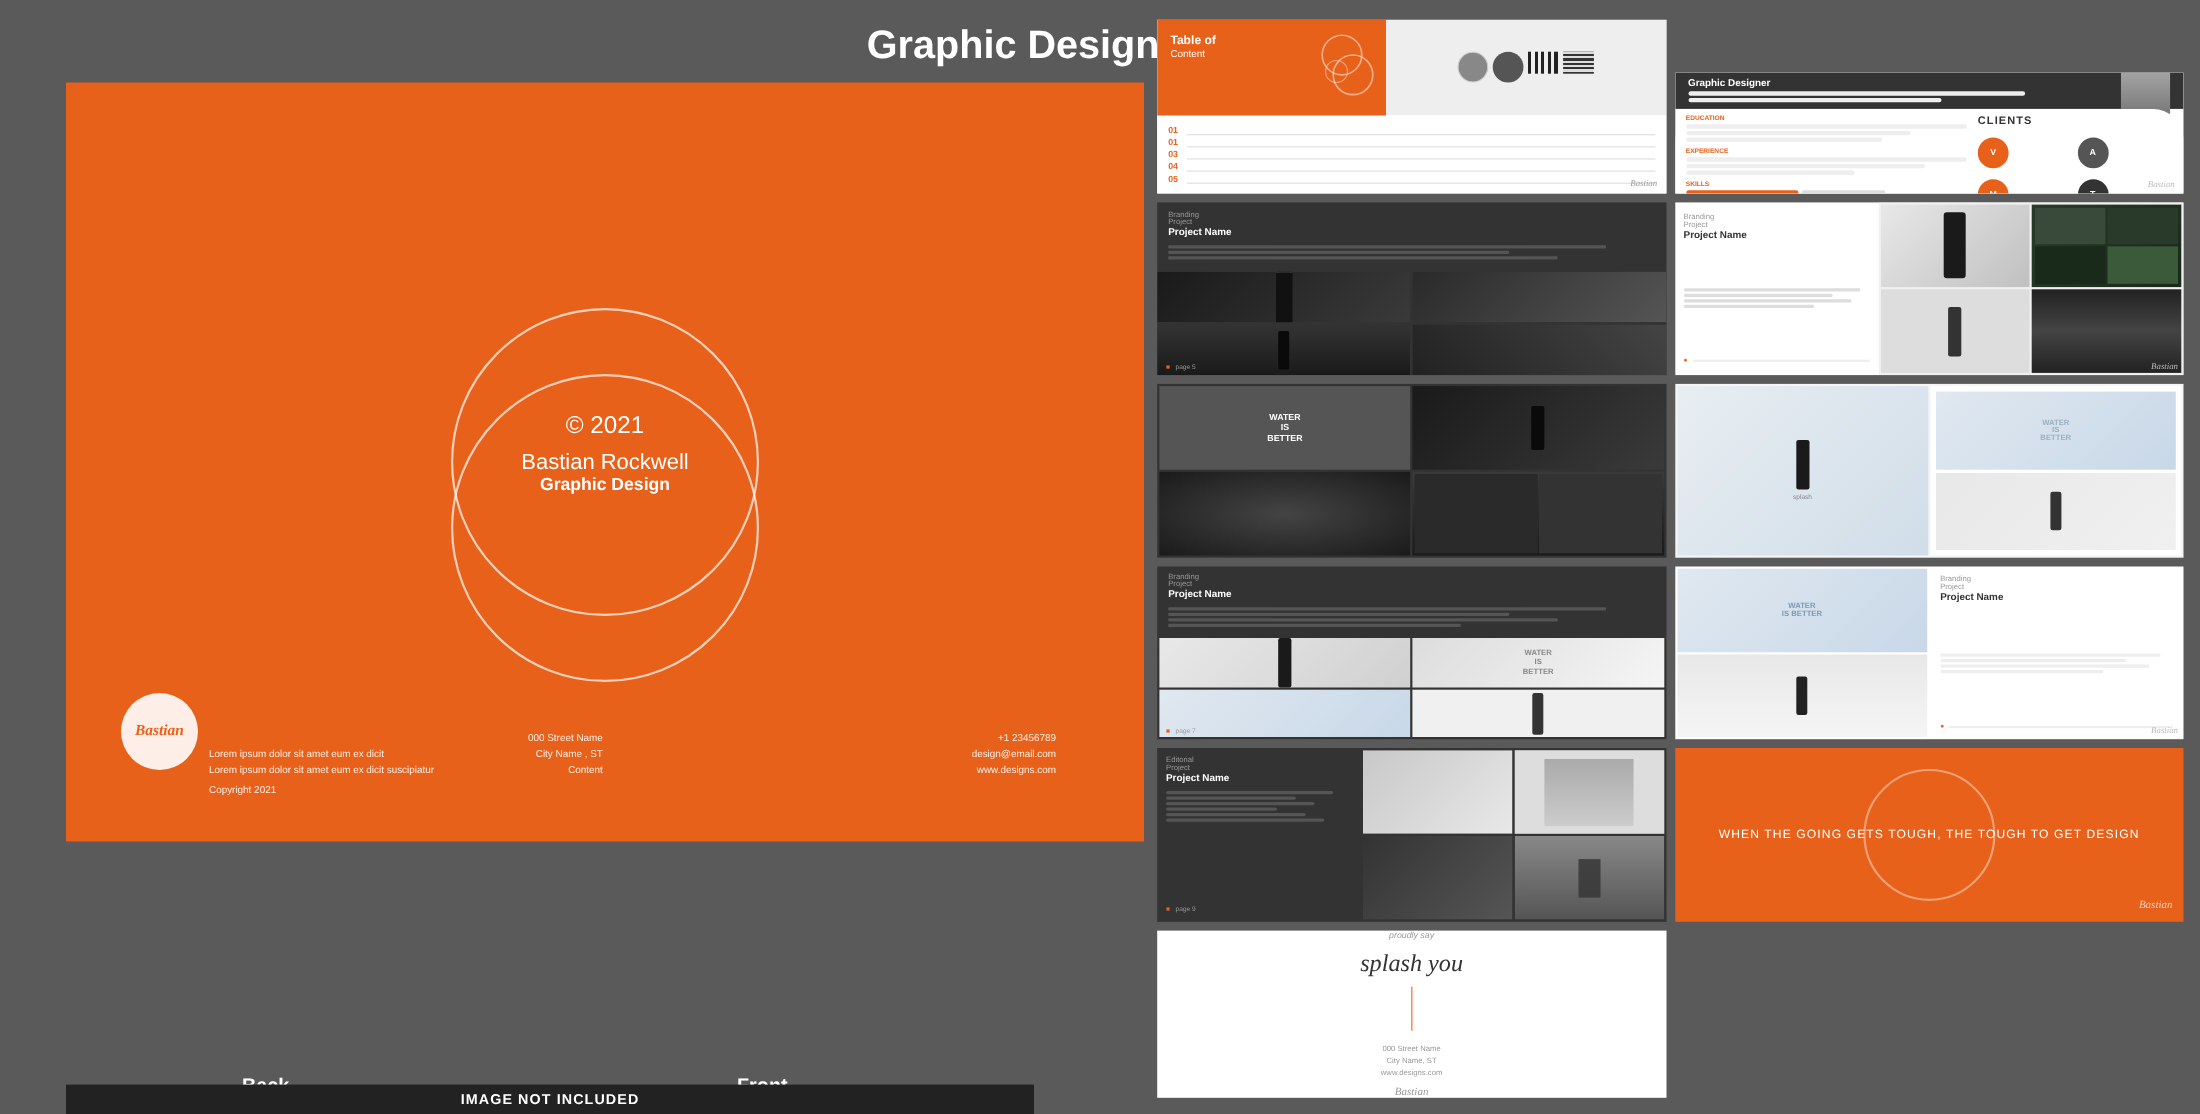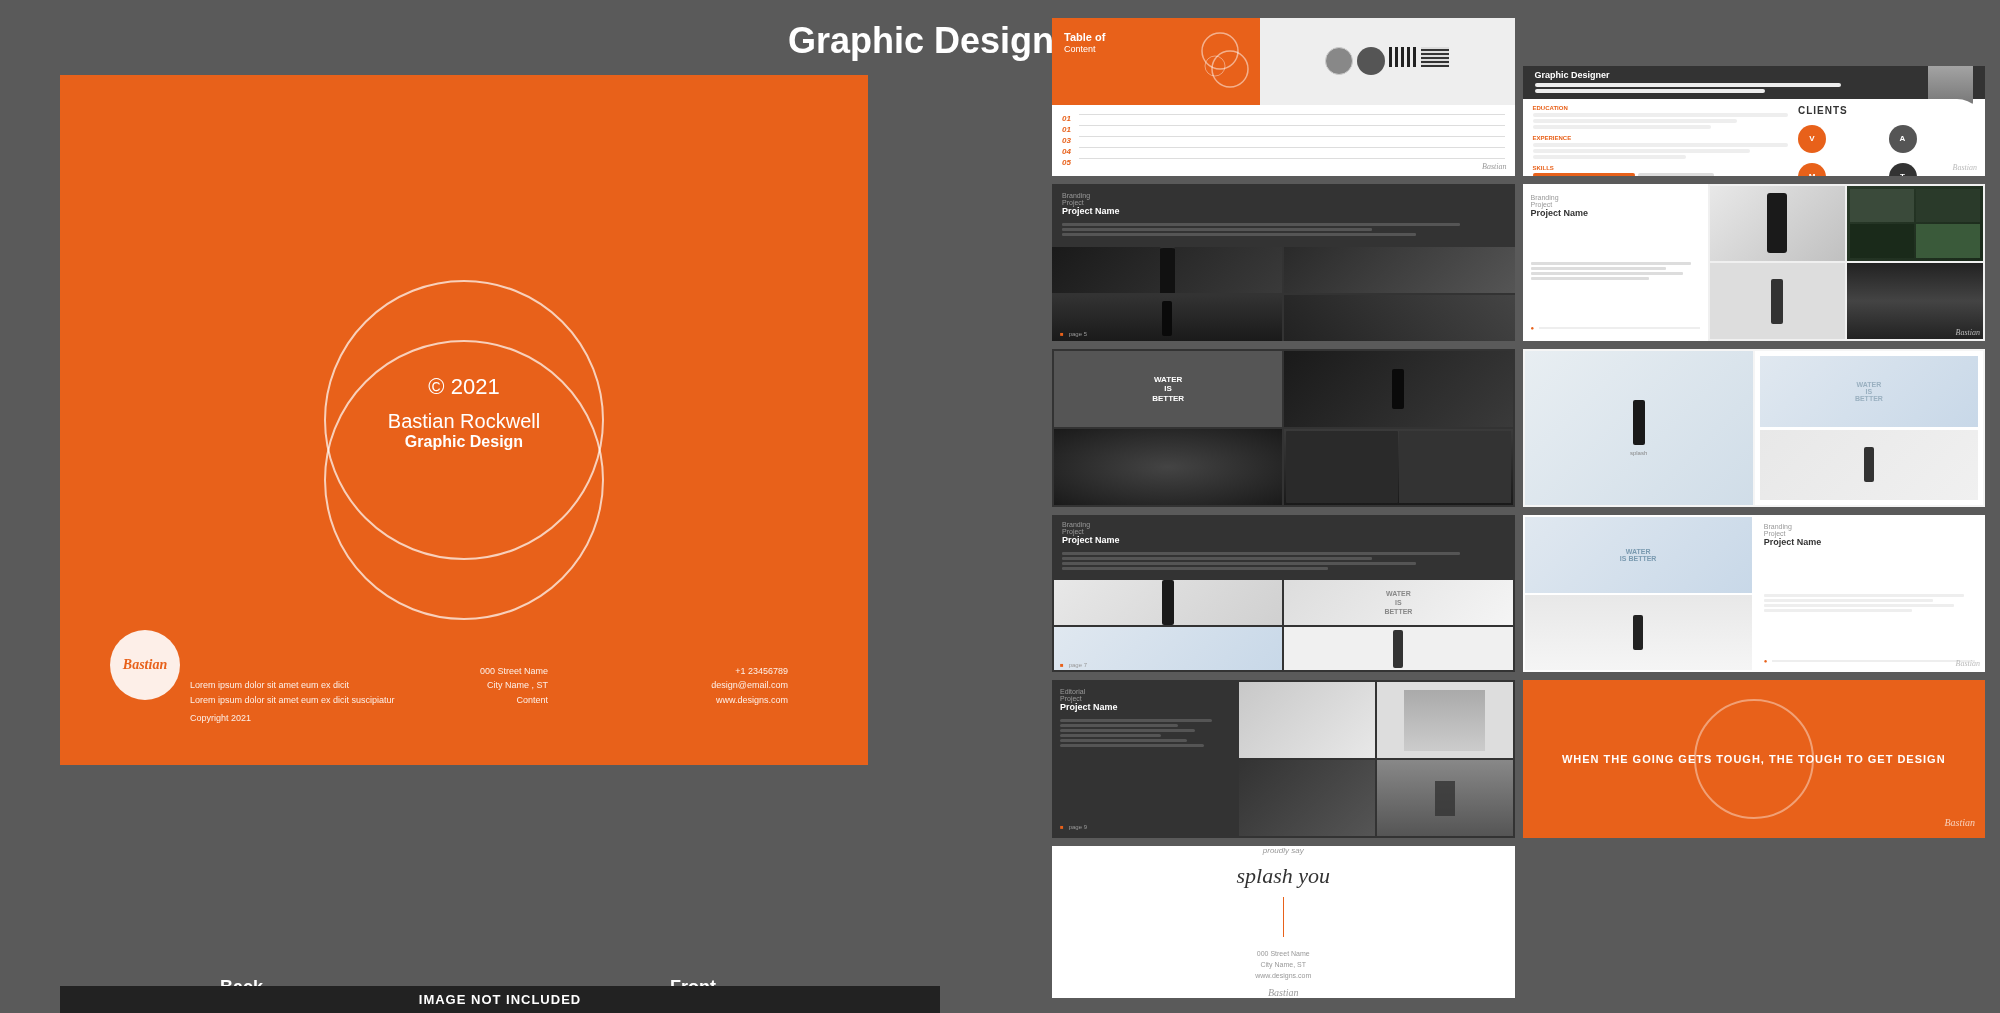--- a/index.html
+++ b/index.html
@@ -22,21 +22,21 @@
       color: #fff;
       font-size: 36px;
       font-weight: bold;
     }
 
     
     .main-cover {
       position: absolute;
       top: 75px;
       left: 60px;
-      width: 808px;
+      width: 980px;
       height: 690px;
       background: #E8611A;
       display: flex;
       align-items: center;
       justify-content: center;
     }
 
     .cover-inner {
       position: relative;
       width: 100%;
@@ -217,23 +217,22 @@
     .toc-bottom {
       height: 45%;
       background: #fff;
       padding: 8px 10px;
       display: flex;
       flex-direction: column;
       justify-content: space-around;
     }
     .toc-row {
       display: flex;
-      align-items: flex-start;
+      align-items: flex-end;
       gap: 5px;
-      font-style: italic;
     }
     .toc-num {
       color: #E8611A;
       font-size: 8px;
       font-weight: bold;
       width: 12px;
     }
     .toc-line {
       flex: 1;
       height: 1px;
@@ -483,21 +482,21 @@
       padding: 15px;
       text-align: center;
     }
     .motivational-text-wrap {
       position: relative;
       z-index: 2;
     }
     .motivational-text {
       color: #fff;
       font-size: 11px;
-      font-weight: 700;
+      font-weight: 400;
       line-height: 1.3;
       letter-spacing: 1px;
     }
 
     
     .thumb-thankyou {
       background: #fff;
       display: flex;
       flex-direction: column;
       align-items: center;

